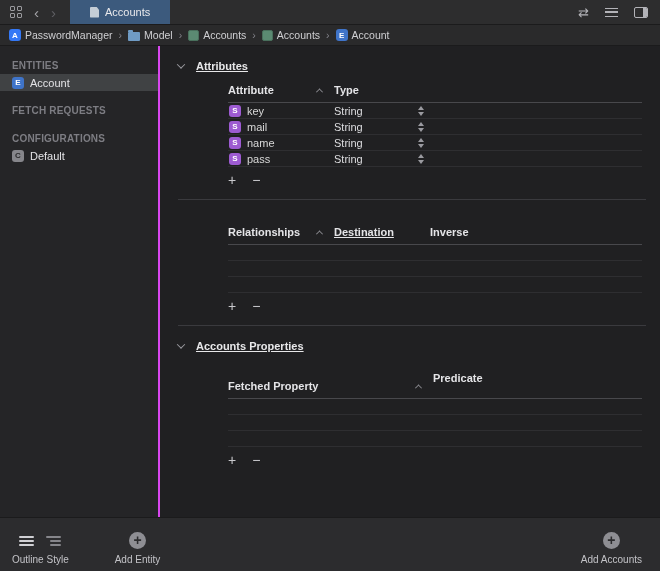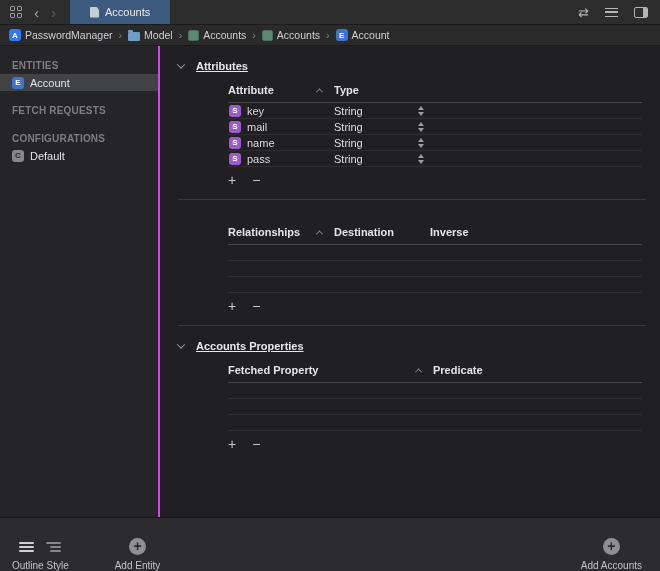--- a/index.html
+++ b/index.html
@@ -48,34 +48,34 @@
   .main { flex:1; background:#202022; overflow:hidden; }
   .sec { padding:14px 14px 0 18px; }
   .sec-header { display:flex; align-items:center; gap:12px; font-weight:bold; color:#e8e8ea; cursor:pointer;text-decoration:underline; }
   .chev-down { width:6px; height:6px; border-right:1.5px solid #9a9aa0; border-bottom:1.5px solid #9a9aa0; transform:rotate(45deg) translate(-1px,-1px); display:inline-block; }
   .chev-up-sm { width:5px; height:5px; border-right:1.3px solid #8d8d93; border-bottom:1.3px solid #8d8d93; transform:rotate(-135deg) translate(-1px,-1px); display:inline-block; }
   .table { margin:9px 4px 0 50px; }
   .t-head { display:flex; align-items:center; padding:3px 0 6px; border-bottom:1px solid #48484c; font-weight:bold; color:#e4e4e7; }
   .t-row { display:flex; align-items:center; height:16px; border-bottom:1px solid #2e2e31; }
   .h-cell { display:flex; align-items:center; justify-content:space-between; padding-right:12px; cursor:pointer; }
   .w-name { width:106px; }
-  .w-dest { width:96px; }
-  .w-fp { width:205px; }
+  .w-dest { width:96px;text-decoration:underline; }
+  .w-fp { width:205px;margin-top:16px; }
   .c-name { width:106px; display:flex; align-items:center; gap:6px; padding-left:1px; }
   .c-type { width:84px; color:#dddde0; }
   .stepper { display:inline-flex; flex-direction:column; gap:2px; cursor:pointer; }
   .stepper i { width:0; height:0; border-left:3.5px solid transparent; border-right:3.5px solid transparent; display:block; }
   .stepper .up { border-bottom:4px solid #9a9aa0; }
   .stepper .down { border-top:4px solid #9a9aa0; }
   .pm { display:flex; gap:16px; margin:6px 0 12px 50px; color:#c9c9cd; font-size:14px; }
   .pm span { cursor:pointer; line-height:1; }
   .divider { border-top:1px solid #3a3a3e; margin:2px 14px 0 18px; }
 
   
-  .bottombar { height:54px; background:#2c2c2e; border-top:1px solid #1b1b1c; display:flex; align-items:flex-end; padding:8px 18px 0 12px; }
+  .bottombar { height:54px; background:#2c2c2e; border-top:1px solid #1b1b1c; display:flex; align-items:center; padding:8px 18px 0 12px; }
   .b-group { display:flex; flex-direction:column; align-items:center; gap:5px; }
   .b-label { font-size:10px; color:#c3c3c7; white-space:nowrap; }
   .style-icons { display:flex; gap:12px; align-items:center; height:17px; }
   .list-ic { width:15px; display:flex; flex-direction:column; gap:2px; cursor:pointer; }
   .list-ic i { height:2px; background:#d0d0d4; border-radius:1px; }
   .list-ic.graph i { background:#86868b; }
   .list-ic.graph i:nth-child(2) { margin-left:4px; width:11px; }
   .list-ic.graph i:nth-child(3) { margin-left:4px; width:11px; }
   .circle-plus { width:17px; height:17px; border-radius:50%; background:#8e8e93; color:#2c2c2e; display:flex; align-items:center; justify-content:center; font-size:14px; font-weight:bold; cursor:pointer; }
   .circle-plus::before { content:"+"; margin-top:-1px; }

